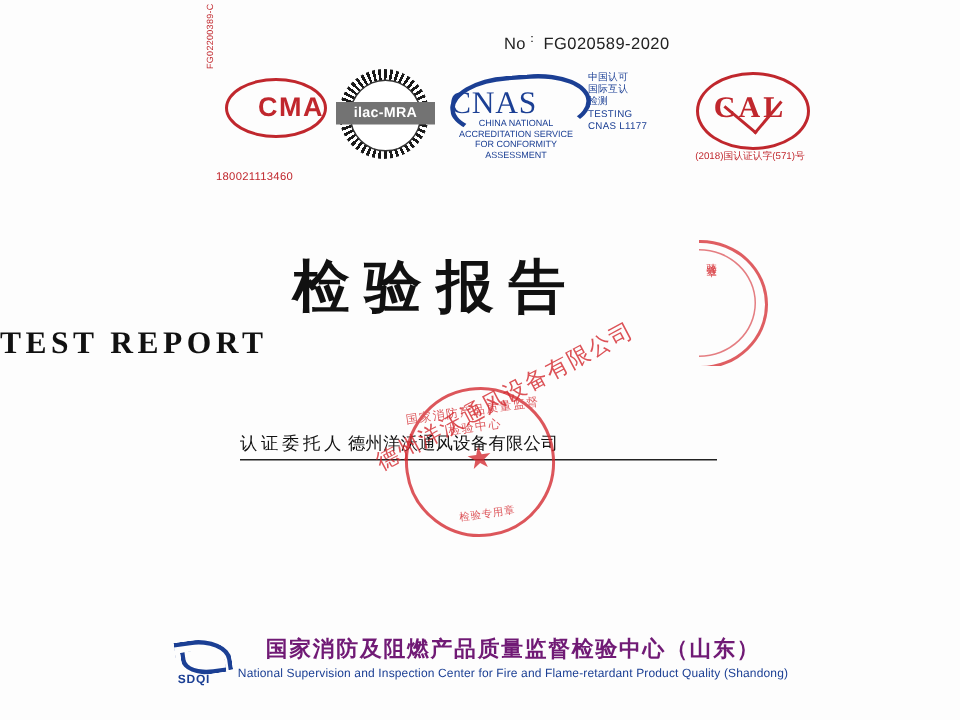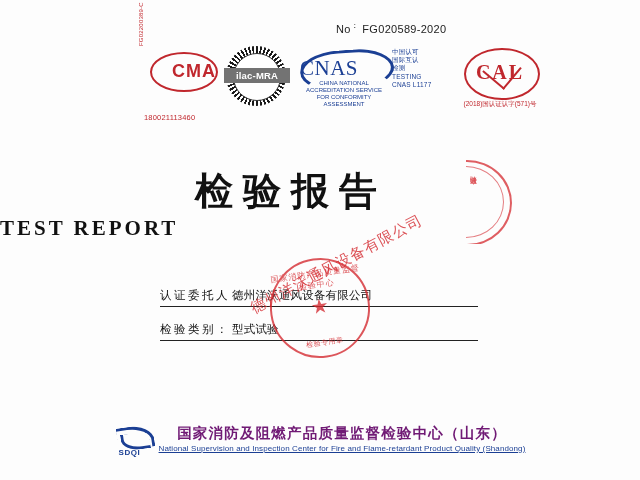--- a/index.html
+++ b/index.html
@@ -405,21 +405,20 @@
     letter-spacing: 1.2px;
     line-height: 19px;
     white-space: nowrap;
   }
   .footer-en {
     font-size: 8px;
     color: #1b3f94;
     letter-spacing: 0.1px;
     line-height: 12px;
     white-space: nowrap;
-    text-decoration: underline;
   }
 </style>
 </head>
 <body>
 
 <div class="page">
 
   <div class="report-no">
     <span>No</span><span class="sup">：</span>
     <span>FG020589-2020</span>
@@ -476,25 +475,20 @@
 
   <div class="fields">
 
     <div class="field-row">
       <div class="field-label">认证委托人：</div>
       <div class="field-value">德州洋沃通风设备有限公司</div>
       <div class="field-line"></div>
     </div>
 
 
-    <div class="field-row">
-      <div class="field-label">检验类别：</div>
-      <div class="field-value">型式试验</div>
-      <div class="field-line"></div>
-    </div>
   </div>
 
   <div class="seal">
     <div class="seal-text-top">国家消防产品质量监督检验中心</div>
     <div class="seal-star">★</div>
     <div class="seal-text-bottom">检验专用章</div>
   </div>
 
   <div class="diagonal-stamp">德州洋沃通风设备有限公司</div>
 

